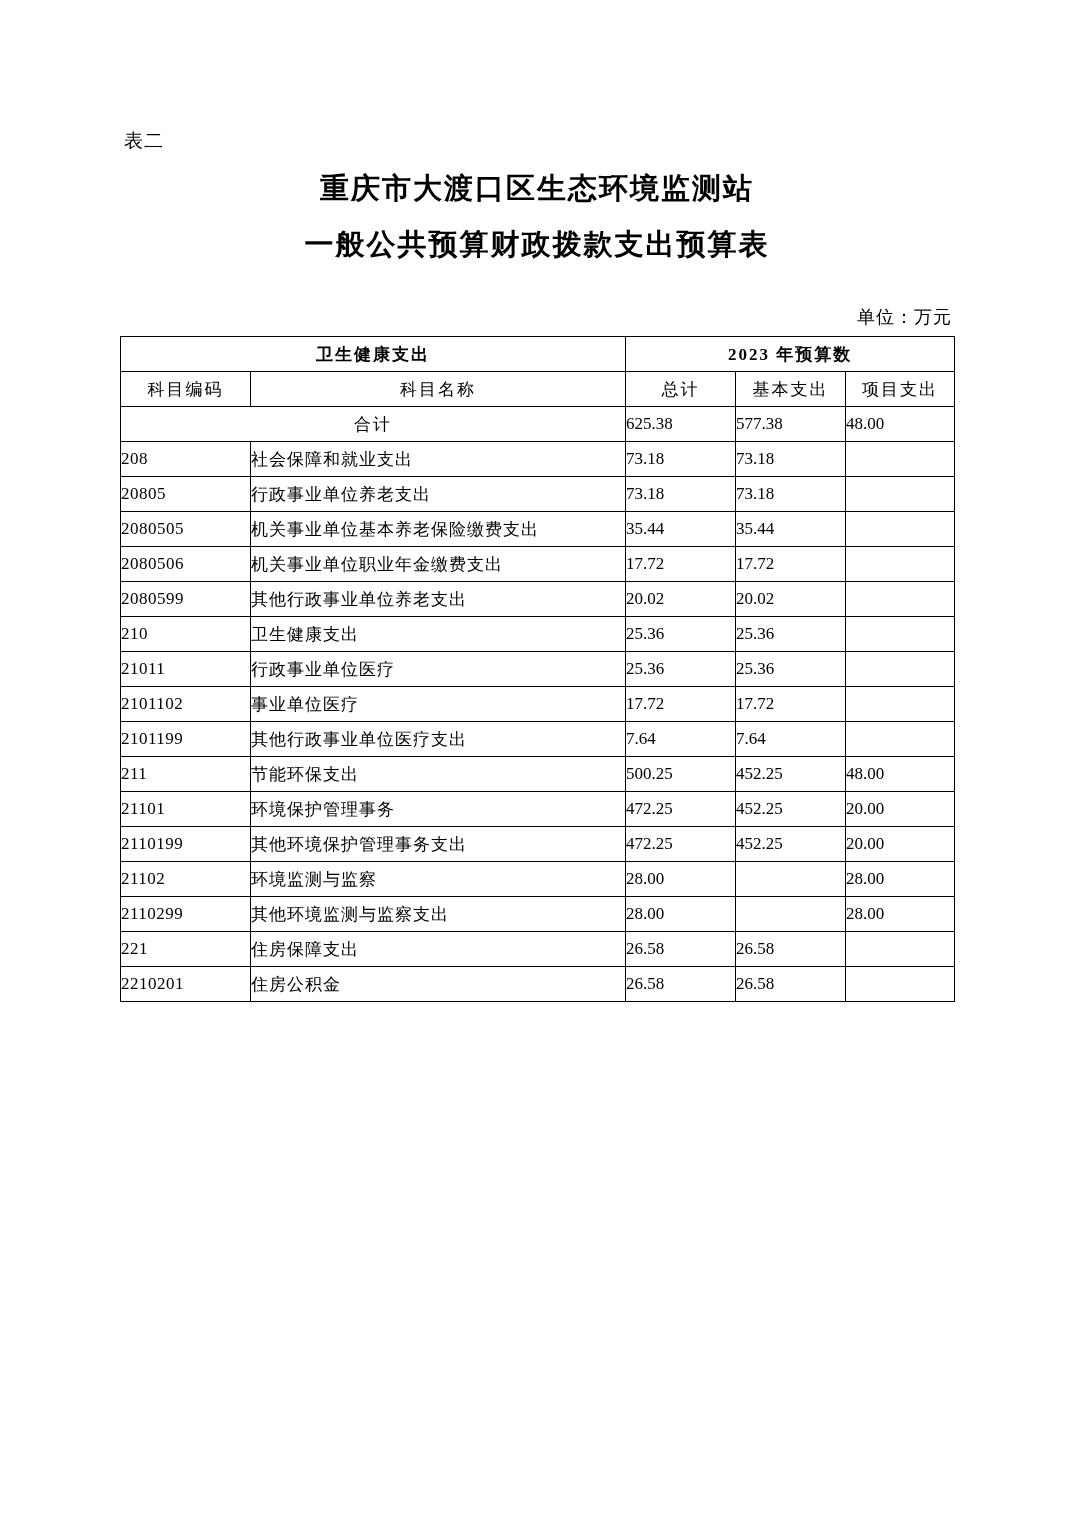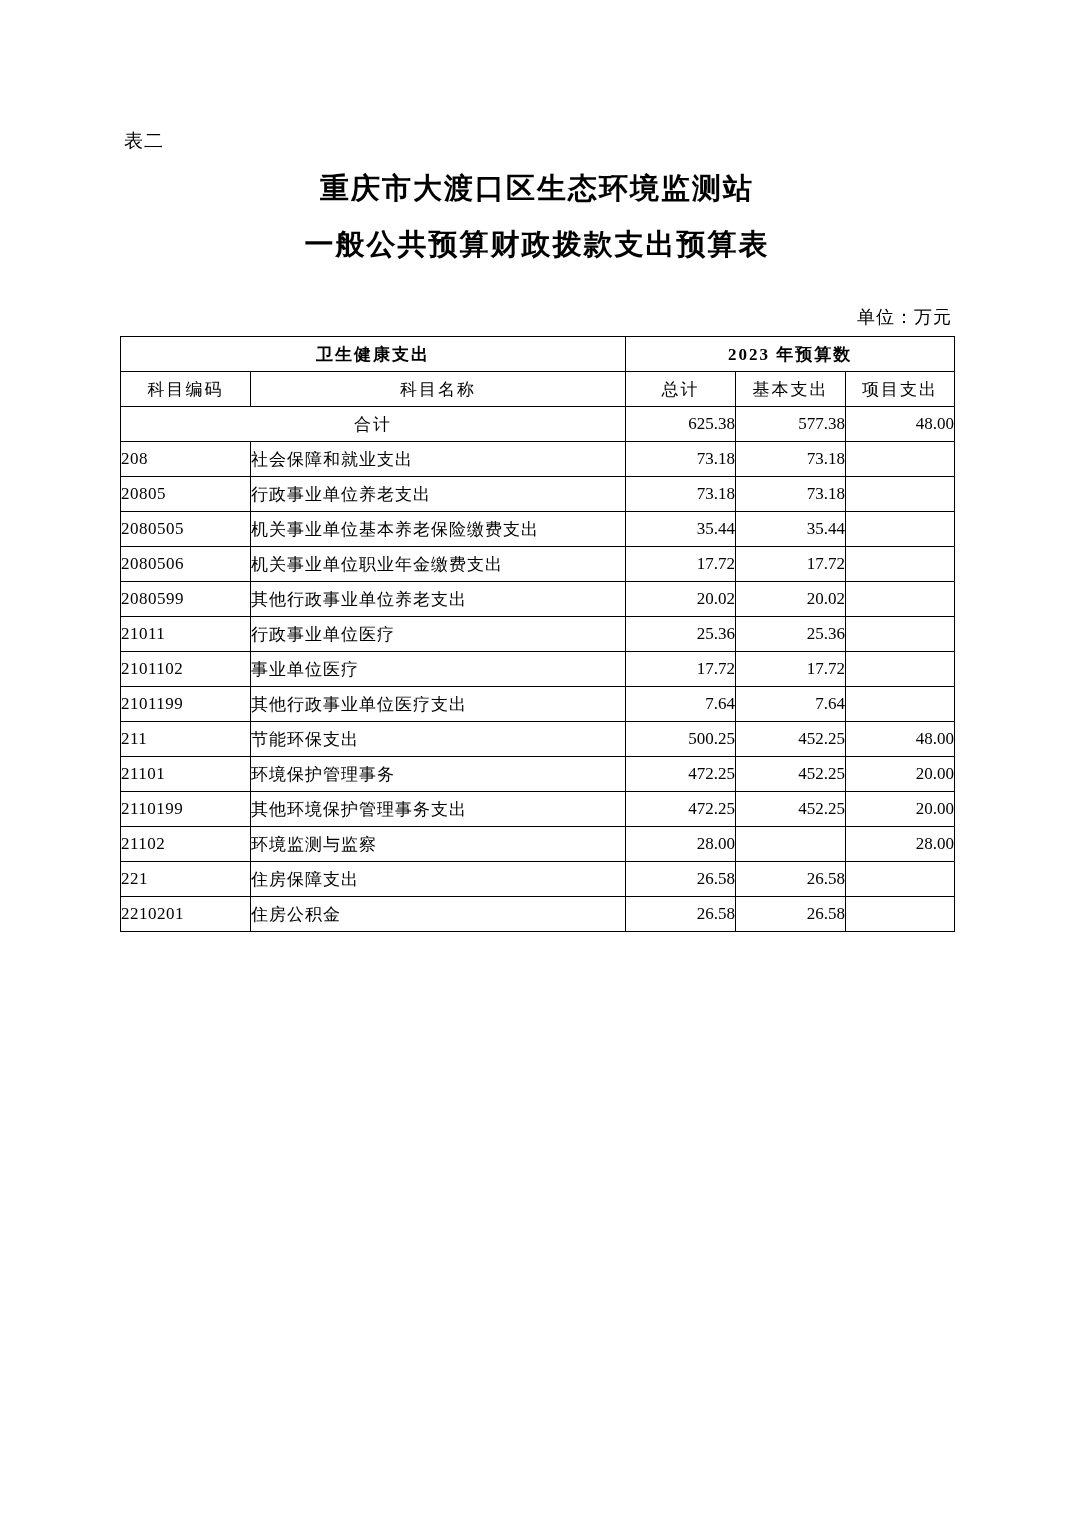--- a/index.html
+++ b/index.html
@@ -92,21 +92,21 @@
     text-align: left;
     font-size: 17px;
     letter-spacing: 0.5px;
   }
   td.name {
     text-align: left;
     font-size: 17px;
     letter-spacing: 1px;
   }
   td.num {
-    text-align: right;
+    text-align: left;
     padding-right: 12px;
     font-family: "Liberation Sans", sans-serif;
     font-size: 17px;
   }
   td.total-row-label {
     text-align: center;
     font-size: 18px;
     letter-spacing: 2px;
   }
   .ind0 { padding-left: 12px; }
@@ -187,20 +187,27 @@
           <td class="num"></td>
         </tr>
         <tr>
           <td class="code ind2">2080599</td>
           <td class="name nind2">其他行政事业单位养老支出</td>
           <td class="num">20.02</td>
           <td class="num">20.02</td>
           <td class="num"></td>
         </tr>
         <tr>
+          <td class="code ind0">210</td>
+          <td class="name nind0">卫生健康支出</td>
+          <td class="num">25.36</td>
+          <td class="num">25.36</td>
+          <td class="num"></td>
+        </tr>
+        <tr>
           <td class="code ind1">21011</td>
           <td class="name nind1">行政事业单位医疗</td>
           <td class="num">25.36</td>
           <td class="num">25.36</td>
           <td class="num"></td>
         </tr>
         <tr>
           <td class="code ind2">2101102</td>
           <td class="name nind2">事业单位医疗</td>
           <td class="num">17.72</td>
@@ -236,20 +243,27 @@
           <td class="num">20.00</td>
         </tr>
         <tr>
           <td class="code ind1">21102</td>
           <td class="name nind1">环境监测与监察</td>
           <td class="num">28.00</td>
           <td class="num"></td>
           <td class="num">28.00</td>
         </tr>
         <tr>
+          <td class="code ind2">2110299</td>
+          <td class="name nind2">其他环境监测与监察支出</td>
+          <td class="num">28.00</td>
+          <td class="num"></td>
+          <td class="num">28.00</td>
+        </tr>
+        <tr>
           <td class="code ind0">221</td>
           <td class="name nind0">住房保障支出</td>
           <td class="num">26.58</td>
           <td class="num">26.58</td>
           <td class="num"></td>
         </tr>
         <tr>
           <td class="code ind2">2210201</td>
           <td class="name nind2">住房公积金</td>
           <td class="num">26.58</td>

